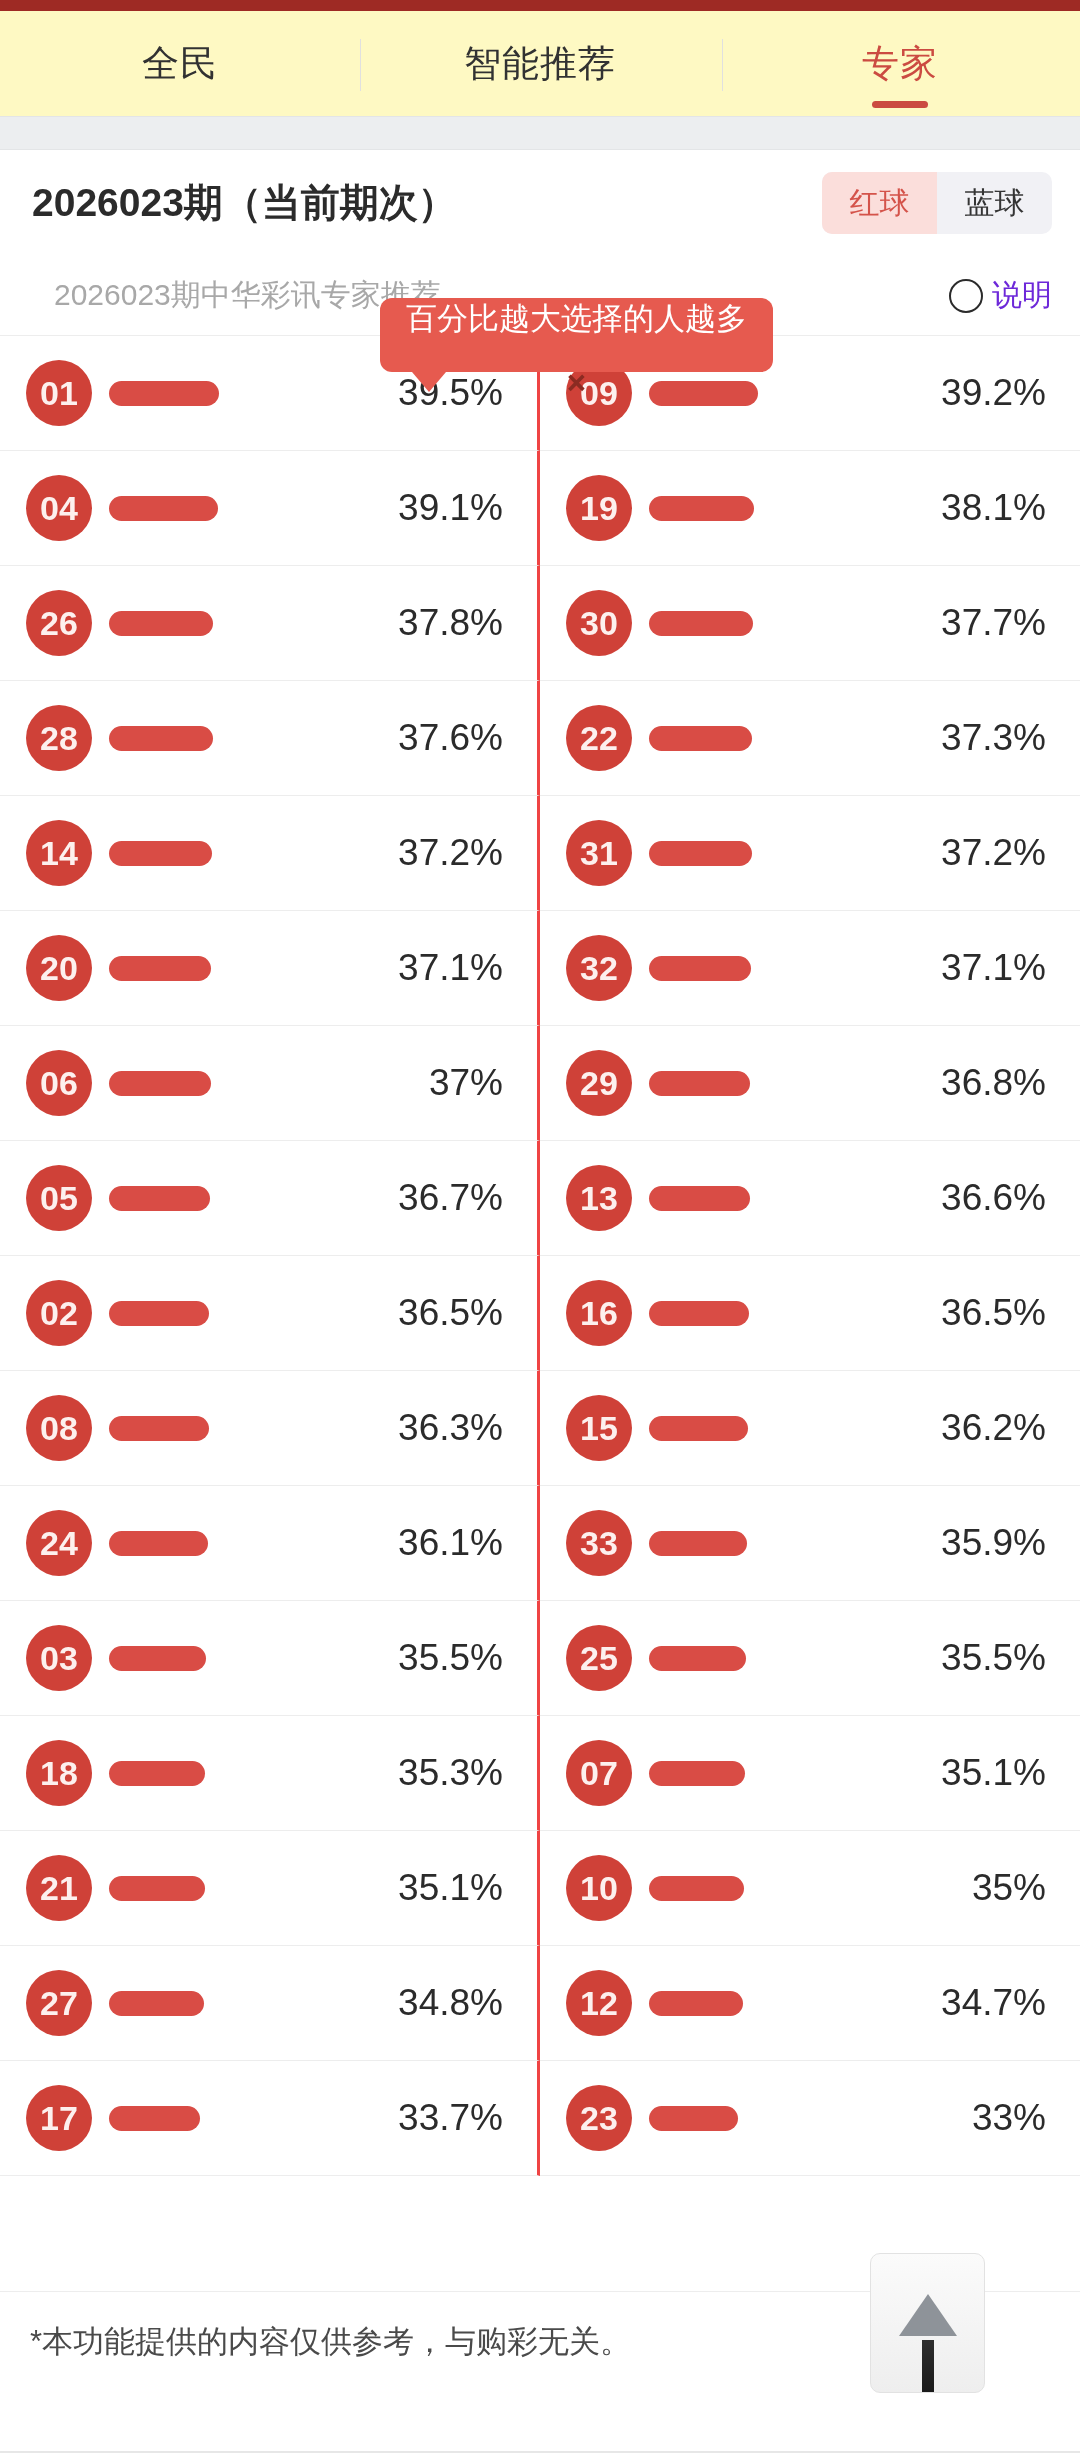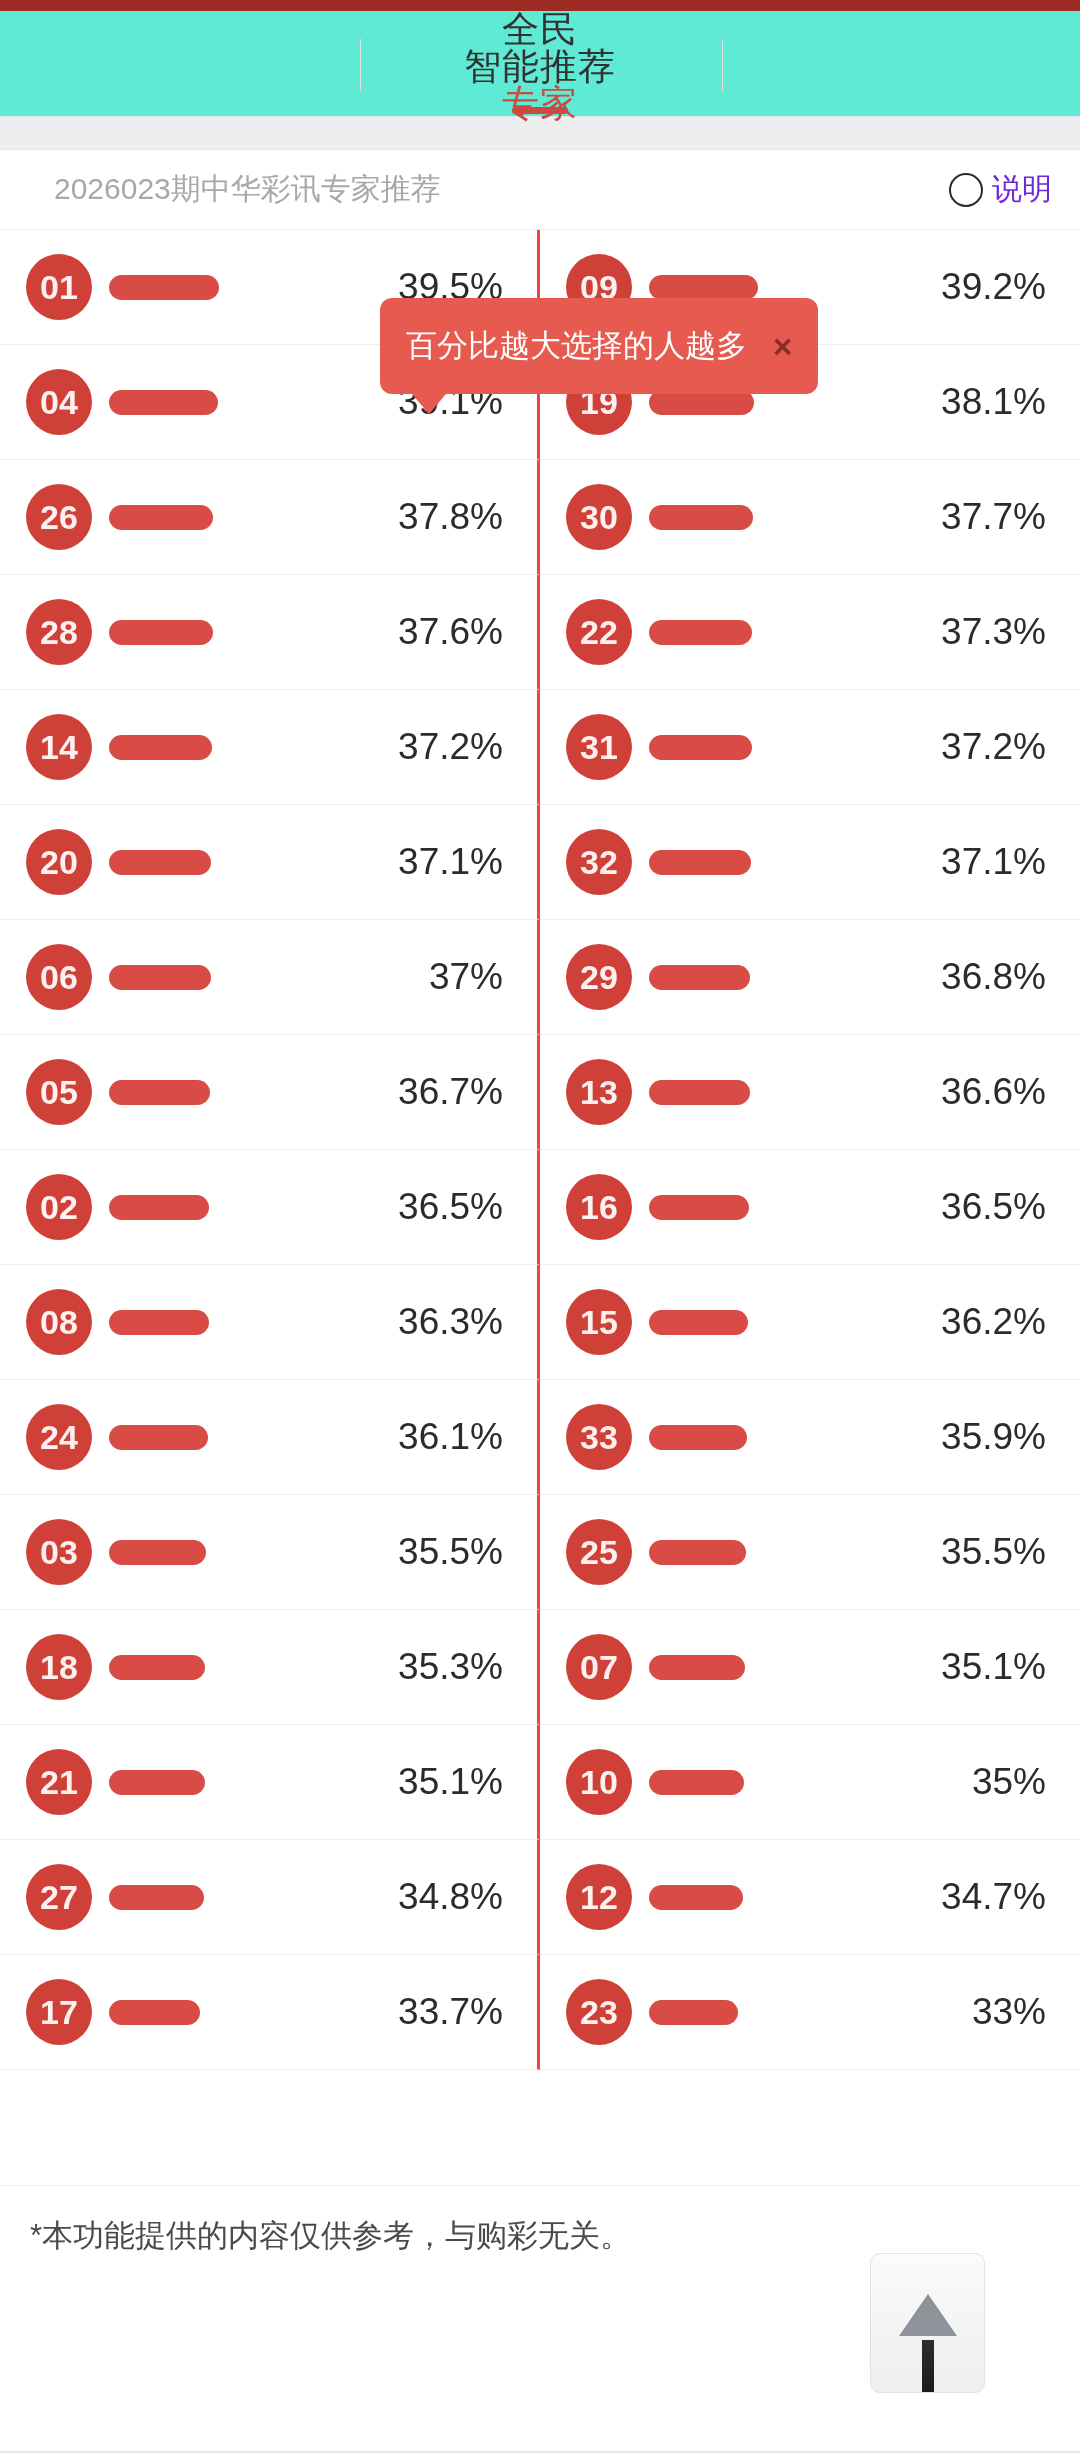--- a/index.html
+++ b/index.html
@@ -21,24 +21,23 @@
   .top-strip {
     height: 11px;
     background: #9e2a24;
     width: 100%;
   }
 
   
   .nav-tabs {
     position: relative;
     height: 105px;
-    background: #5eead4;
-    display: flex;
-    align-items: center;
-    flex-direction: column;
+    background: #fef9c3;
+    display: flex;
+    align-items: center;
   }
   .nav-tab {
     flex: 1 1 0;
     height: 105px;
     display: flex;
     flex-direction: column;
     align-items: center;
     justify-content: center;
     position: relative;
     font-size: 37px;
@@ -147,25 +146,26 @@
   }
   .tooltip-wrap {
     position: absolute;
     left: 380px;
     top: 298px;
     z-index: 40;
   }
   .tooltip-box {
     background: #e65a4f;
     border-radius: 12px;
-    height: 96px;
+    height: 74px;
     display: flex;
     align-items: center;
     padding: 0 26px;
     gap: 26px;
+    flex-direction: column;
   }
   .tooltip-text {
     color: #ffffff;
     font-size: 31px;
     white-space: nowrap;
   }
   .tooltip-close {
     color: #8b2b22;
     font-size: 33px;
     line-height: 1;
@@ -297,20 +297,31 @@
     <div class="nav-tab active">
       <span class="label">专家</span>
       <span class="underline"></span>
     </div>
     <span class="nav-divider d1"></span>
     <span class="nav-divider d2"></span>
   </div>
 
   <div class="gray-band"></div>
 
+  <div class="period-row">
+    <div class="period-title">2026023期（当前期次）</div>
+    <div class="ball-toggle">
+      <div class="seg active">
+        <span>红球</span>
+      </div>
+      <div class="seg">
+        <span>蓝球</span>
+      </div>
+    </div>
+  </div>
 
   <div class="subtitle-row">
     <div class="subtitle-text">2026023期中华彩讯专家推荐</div>
     <div class="subtitle-right">
       <span class="info-circle"></span>
       <span class="info-label">说明</span>
     </div>
   </div>
 
   <div class="tooltip-wrap">

